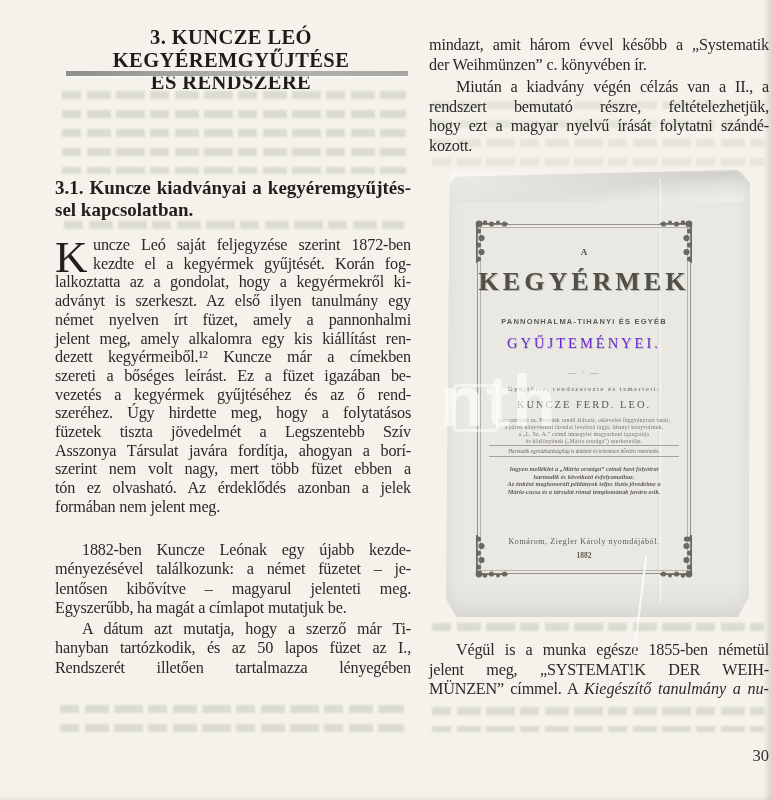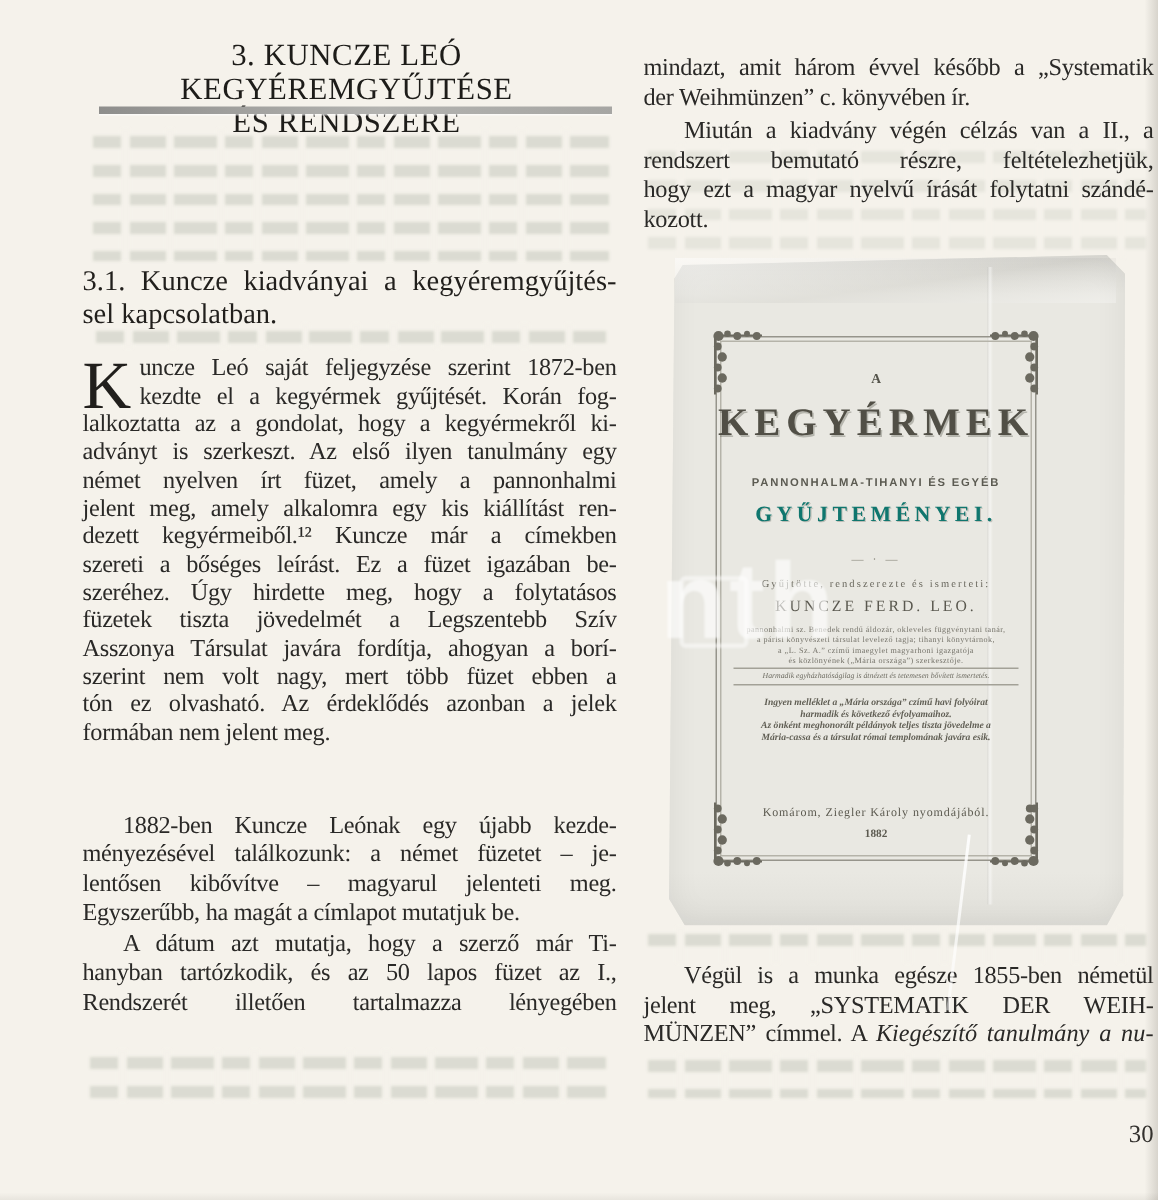--- a/index.html
+++ b/index.html
@@ -1,27 +1,27 @@
 <!DOCTYPE html>
 <html><head>
 <meta charset="utf-8">
 <style>
   html,body{margin:0;padding:0;}
   body{width:772px;height:800px;overflow:hidden;background:#efece4;}
   #page{position:relative;width:772px;height:800px;background:#f5f2eb;
         font-family:"Liberation Serif","DejaVu Serif",serif;color:#2a2927;}
   
   .chapter-title{position:absolute;left:55px;top:26px;width:352px;text-align:center;
-    font-weight:normal;font-size:20.5px;line-height:22.5px;letter-spacing:.4px;color:#1d1c19;}
+    font-weight:bold;font-size:20.5px;line-height:22.5px;letter-spacing:.4px;color:#1d1c19;}
   .title-rule{position:absolute;left:66px;top:71px;width:342px;height:5px;
     background:linear-gradient(90deg,#8e8e8c,#b3b3b0 55%,#a6a6a3);
     box-shadow:0 1px 0 rgba(255,255,255,.6);}
   
   .section-heading{position:absolute;left:55px;top:177px;width:356px;
-    font-weight:normal;font-size:19px;line-height:21.5px;color:#211f1c;}
+    font-weight:bold;font-size:19px;line-height:21.5px;color:#211f1c;}
   .section-heading div:first-child{text-align:justify;text-align-last:justify;white-space:nowrap;}
   
   .para{position:absolute;font-size:16.2px;letter-spacing:-0.2px;z-index:2;}
   .para .jline{text-align:justify;text-align-last:justify;white-space:nowrap;line-height:var(--lh,19.2px);}
   .para .jline.flush{text-align-last:left;}
   .para .jline.ind{text-indent:27px;}
   .para .jline.dcpad{margin-left:38px;}
   .dropcap{position:absolute;left:0;top:1px;font-size:45px;line-height:40px;font-weight:500;color:#211f1c;}
   .para i{letter-spacing:0;}
   
@@ -51,21 +51,21 @@
   .orn-tl{left:-5px;top:-7px;}
   .orn-tr{right:-5px;top:-7px;transform:scaleX(-1);}
   .orn-bl{left:-5px;bottom:-7px;transform:scaleY(-1);}
   .orn-br{right:-5px;bottom:-7px;transform:scale(-1,-1);}
   .cover-text{position:absolute;left:0;width:100%;text-align:center;color:#55544b;}
   .cv-article{top:22px;font-size:9px;font-weight:bold;}
   .cv-title{top:42px;font-size:26px;font-weight:bold;letter-spacing:4px;color:#514f46;
      text-shadow:1px 1px 0 rgba(90,88,78,.35);}
   .cv-subtitle{top:92px;font-size:7.5px;font-weight:bold;letter-spacing:1.2px;
      font-family:"Liberation Sans","DejaVu Sans",sans-serif;color:#5c5b52;}
-  .cv-series{top:110px;font-size:14.5px;font-weight:bold;letter-spacing:3px;color:#0f766e;
+  .cv-series{top:110px;font-size:14.5px;font-weight:normal;letter-spacing:3px;color:#6d28d9;
      text-shadow:.7px .7px 0 rgba(90,88,78,.3);text-align:center;}
   .cv-divider{top:143px;font-size:8px;letter-spacing:2px;color:#8a887d;}
   .cv-collector{top:160px;font-size:7px;letter-spacing:1.4px;color:#68665c;}
   .cv-author{top:174px;font-size:10.5px;letter-spacing:2px;color:#5a584f;}
   .cv-author-titles{top:192px;font-size:5.4px;line-height:7px;color:#75736a;letter-spacing:.3px;}
   .cv-edition{top:220px;left:11px;width:190px;font-size:5.2px;font-style:italic;color:#6e6c62;
      border-top:1px solid #a3a197;border-bottom:1px solid #a3a197;padding:2px 0;}
   .cv-imprint{top:240px;left:6px;width:200px;font-size:6.4px;line-height:7.6px;
      font-style:italic;font-weight:bold;color:#605e54;}
   .cv-publisher{top:312px;font-size:8px;font-weight:normal;letter-spacing:.6px;color:#5c5a50;}
@@ -113,20 +113,21 @@
   <div class="para" style="left:55px;top:236px;width:356px;--lh:18.7px;">
       <span class="dropcap">K</span>
       <div class="jline dcpad">uncze Leó saját feljegyzése szerint 1872-ben</div>
       <div class="jline dcpad">kezdte el a kegyérmek gyűjtését. Korán fog-</div>
       <div class="jline">lalkoztatta az a gondolat, hogy a kegyérmekről ki-</div>
       <div class="jline">adványt is szerkeszt. Az első ilyen tanulmány egy</div>
       <div class="jline">német nyelven írt füzet, amely a pannonhalmi</div>
       <div class="jline">jelent meg, amely alkalomra egy kis kiállítást ren-</div>
       <div class="jline">dezett kegyérmeiből.¹² Kuncze már a címekben</div>
       <div class="jline">szereti a bőséges leírást. Ez a füzet igazában be-</div>
+      <div class="jline">vezetés a kegyérmek gyűjtéséhez és az ő rend-</div>
       <div class="jline">szeréhez. Úgy hirdette meg, hogy a folytatásos</div>
       <div class="jline">füzetek tiszta jövedelmét a Legszentebb Szív</div>
       <div class="jline">Asszonya Társulat javára fordítja, ahogyan a borí-</div>
       <div class="jline">szerint nem volt nagy, mert több füzet ebben a</div>
       <div class="jline">tón ez olvasható. Az érdeklődés azonban a jelek</div>
       <div class="jline flush">formában nem jelent meg.</div>
     </div>
   <div class="para" style="left:55px;top:541px;width:356px;--lh:19.3px;">
       <div class="jline ind">1882-ben Kuncze Leónak egy újabb kezde-</div>
       <div class="jline">ményezésével találkozunk: a német füzetet – je-</div>

